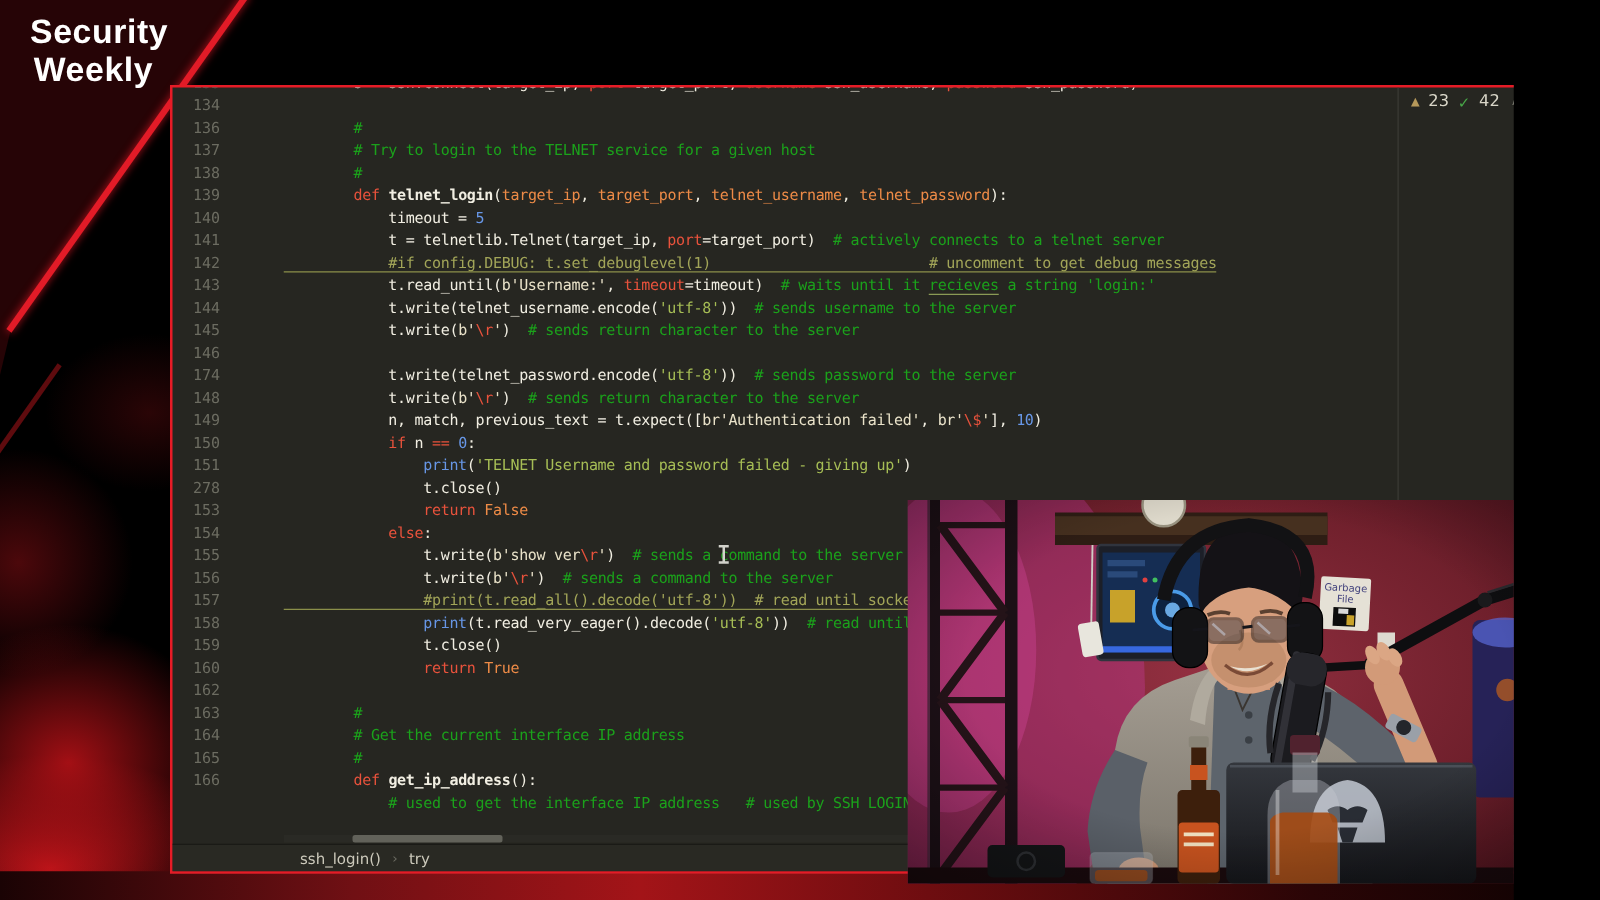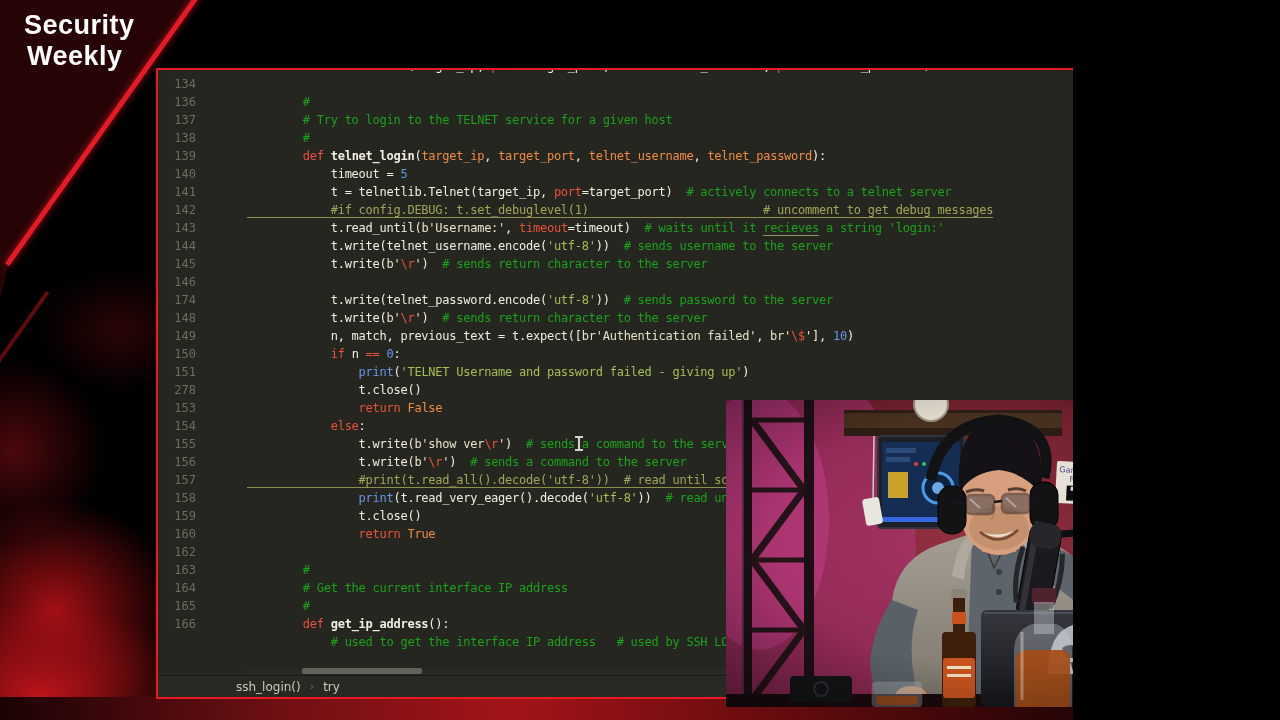--- a/index.html
+++ b/index.html
@@ -1,16 +1,16 @@
 <!DOCTYPE html>
 <html style="--bg: #262621; --fg: #f1eee2; --kw: #e8523c; --or: #ee8b47; --bl: #6796e6; --cm: #1ba11b; --st: #a6bd55; --by: #e9e2c9; --ol: #a2a558; --ou: #8b8f4a; --gut: #6c6c61; --accent: #e61b26;"><head>
 <meta charset="utf-8">
 <style>
   html,body{margin:0;padding:0;background:#000;}
-  #stage{position:relative;width:1073px;height:720px;background:#000;overflow:hidden;
+  #stage{position:relative;width:1211px;height:720px;background:#000;overflow:hidden;
          font-family:"Liberation Sans",sans-serif;}
 
   
   .bg-left-shape{position:absolute;left:0;top:0;width:260px;height:340px;
     clip-path:polygon(0 0,196px 0,10px 258px,0 300px);
     background:
       radial-gradient(150px 150px at 45px 150px,#5c0d11,transparent 72%),
       radial-gradient(120px 100px at 160px 40px,#3c0708,transparent 75%),
       linear-gradient(160deg,#420篇80c,#1c0305 70%);
     background-color:#260406;}
@@ -28,21 +28,21 @@
   .right-strip{position:absolute;left:1253px;top:330px;width:27px;height:390px;
     background:linear-gradient(#050101,#430709 55%,#9c1115);}
 
   .brand{position:absolute;left:24px;top:10px;color:#fff;font-weight:bold;
     font-size:27px;line-height:31px;letter-spacing:.5px;z-index:3;}
   .brand .l2{margin-left:3px;}
 
   
   .editor{position:absolute;left:136px;top:68px;width:1117px;height:631px;
     box-sizing:border-box;border:2px solid var(--accent,#e61b26);
-    background:var(--bg,#262621);z-index:1;margin-left:20px;}
+    background:var(--bg,#262621);z-index:1;}
   .editor-inner{position:absolute;inset:0;overflow:hidden;}
   #code-lines{position:absolute;left:0;top:-13px;right:0;}
   .cl{position:relative;height:18px;}
   .ln{position:absolute;left:8px;width:30px;text-align:right;color:var(--gut,#6c6c61);
       font:12px "DejaVu Sans Mono",monospace;line-height:18px;}
   .ct{position:absolute;left:89px;top:0;white-space:pre;
       font:12px "DejaVu Sans Mono",monospace;line-height:18px;letter-spacing:-0.25px;}
   .tk-p{color:var(--fg,#f1eee2);}
   .tk-k,.tk-e{color:var(--kw,#e8523c);}
   .tk-o{color:var(--or,#ee8b47);}
@@ -62,21 +62,21 @@
   .ok-check{color:#48a848;font-size:12px;font-weight:bold;}
   .chev{color:#97978c;font-size:9px;padding:0 2px;}
 
   .tick{position:absolute;right:2px;width:8px;height:2px;background:#8f8f6f;}
   .vthumb{position:absolute;right:1px;width:7px;top:273px;height:30px;background:#6e6e66;border-radius:2px;}
 
   .hscroll-track{position:absolute;left:89px;right:14px;bottom:23px;height:6px;background:#2a2a25;}
   .hscroll-thumb{position:absolute;left:144px;bottom:23px;width:120px;height:6px;background:#62625a;border-radius:2px;}
 
   .breadcrumb{position:absolute;left:0;right:0;bottom:0;height:21px;background:#292923;
-    border-top:1px solid #1a1a16;display:flex;align-items:center;padding-left:78px;gap:9px;
+    border-top:1px solid #1a1a16;display:flex;align-items:center;padding-left:102px;gap:9px;
     font-family:"DejaVu Sans",sans-serif;font-size:12px;color:#ccc9bb;}
   .breadcrumb .sep{color:#6b6b62;font-size:11px;}
 
   
   .ibeam{position:absolute;left:578px;top:437px;width:2px;height:13px;background:#d2d2cb;z-index:4;}
   .ibeam:before,.ibeam:after{content:"";position:absolute;left:-3px;width:8px;height:2px;background:#d2d2cb;}
   .ibeam:before{top:-1px;} .ibeam:after{bottom:-1px;}
 
   
   .webcam{position:absolute;left:726px;top:400px;width:527px;height:307px;z-index:2;overflow:hidden;}

